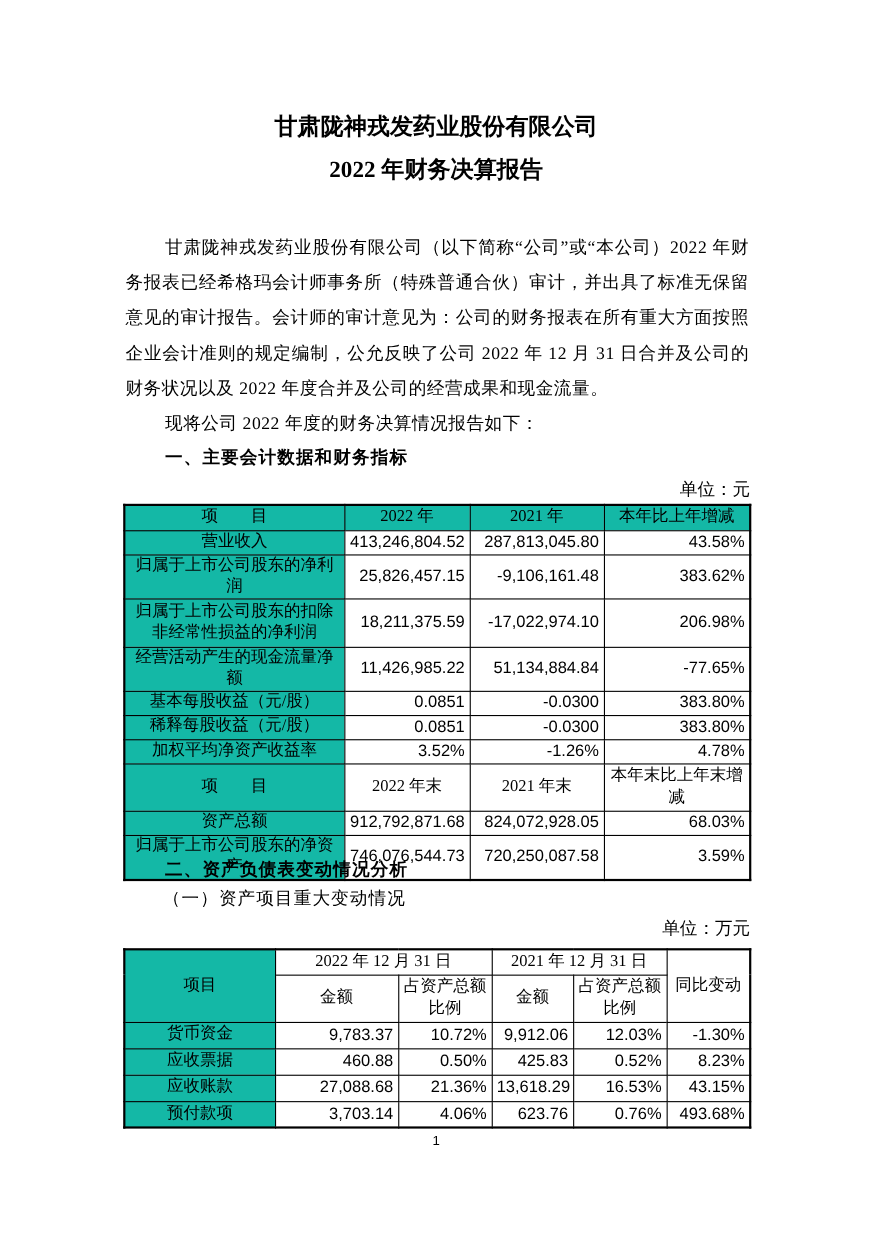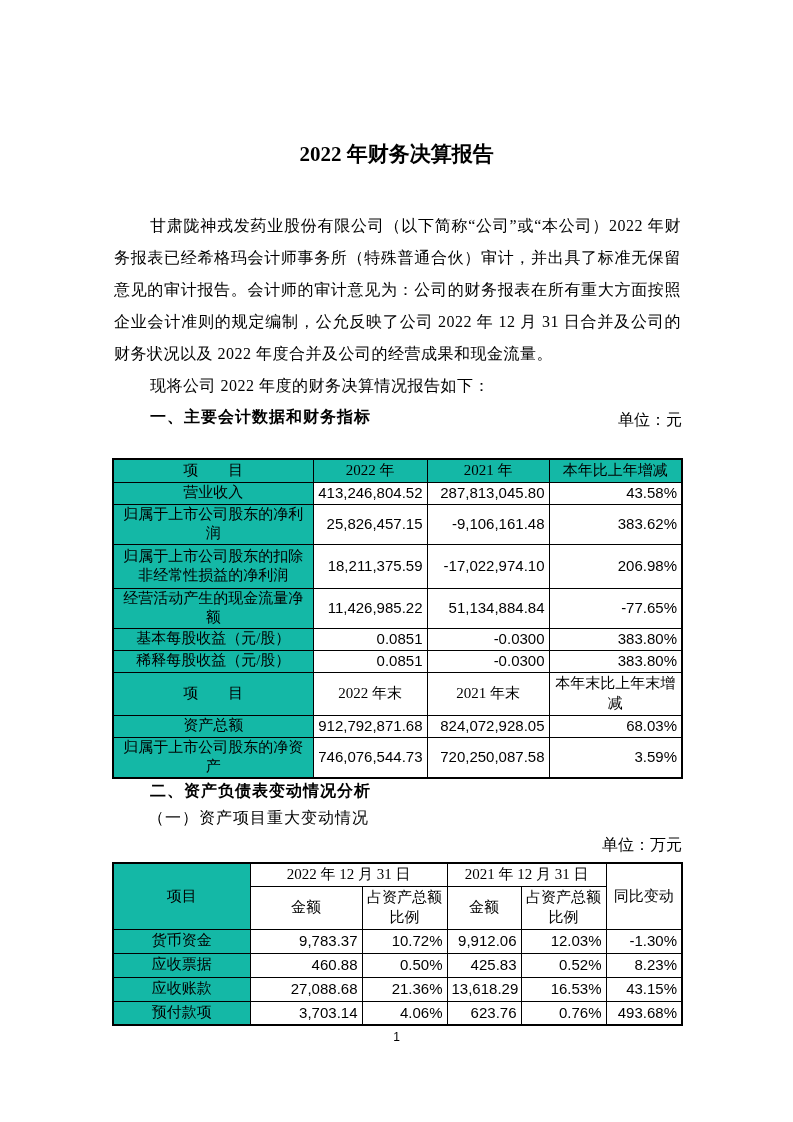--- a/index.html
+++ b/index.html
@@ -19,21 +19,21 @@
           letter-spacing:0.5px; }
   .p1 { top:210px; }
   .p2 { top:370px; }
   .sec-heading { position:absolute; left:150px; font-size:16px; line-height:24px;
                  font-weight:700; letter-spacing:1px; }
   .h-sec1 { top:405px; }
   .h-sec2 { top:779px; }
   .sub-heading { position:absolute; left:148px; font-size:16px; line-height:24px;
                  font-weight:400; letter-spacing:1px; top:806px; }
   .unit { position:absolute; right:111px; font-size:16px; line-height:24px; }
-  .unit1 { top:408px;text-align:right; }
+  .unit1 { top:434px;text-align:right; }
   .unit2 { top:833px; }
   table { position:absolute; left:112px; width:570px; border-collapse:collapse;
           table-layout:fixed; border:2px solid #000; background:#fff; }
   .t-main   { top:458px; }
   .t-assets { top:862px; }
   th, td { border:1px solid #000; font-size:15px; font-weight:400;
            vertical-align:middle; padding:0 4px; line-height:1.3; }
   .h23 { height:23px; }
   .h22 { height:22px; }
   .h44 { height:44px; }
@@ -46,20 +46,21 @@
          font-family:"Liberation Sans","DejaVu Sans",sans-serif;
          font-size:15px; }
   .pageno { position:absolute; top:1030px; left:0; width:100%; text-align:center;
             font-size:12px; font-family:"Liberation Sans","DejaVu Sans",sans-serif; }
 </style>
 </head>
 <body>
 
 <div class="page">
 
+  <div class="title title1">甘肃陇神戎发药业股份有限公司</div>
   <div class="title title2">2022 年财务决算报告</div>
 
   <p class="para p1">甘肃陇神戎发药业股份有限公司（以下简称“公司”或“本公司）2022 年财务报表已经希格玛会计师事务所（特殊普通合伙）审计，并出具了标准无保留意见的审计报告。会计师的审计意见为：公司的财务报表在所有重大方面按照企业会计准则的规定编制，公允反映了公司 2022 年 12 月 31 日合并及公司的财务状况以及 2022 年度合并及公司的经营成果和现金流量。</p>
   <p class="para p2">现将公司 2022 年度的财务决算情况报告如下：</p>
 
   <div class="sec-heading h-sec1">一、主要会计数据和财务指标</div>
   <div class="unit unit1">单位：元</div>
 
   <table class="t-main">
     <colgroup>
@@ -103,20 +104,26 @@
       <td class="gray lbl">基本每股收益（元/股）</td>
       <td class="num">0.0851</td>
       <td class="num">-0.0300</td>
       <td class="num">383.80%</td>
     </tr>
     <tr class="h22">
       <td class="gray lbl">稀释每股收益（元/股）</td>
       <td class="num">0.0851</td>
       <td class="num">-0.0300</td>
       <td class="num">383.80%</td>
+    </tr>
+    <tr class="h22">
+      <td class="gray lbl">加权平均净资产收益率</td>
+      <td class="num">3.52%</td>
+      <td class="num">-1.26%</td>
+      <td class="num">4.78%</td>
     </tr>
     <tr class="h43">
       <th class="gray ctr">项　　目</th>
       <th class="ctr">2022 年末</th>
       <th class="ctr">2021 年末</th>
       <th class="ctr">本年末比上年末增减</th>
     </tr>
     <tr class="h22">
       <td class="gray lbl">资产总额</td>
       <td class="num">912,792,871.68</td>

